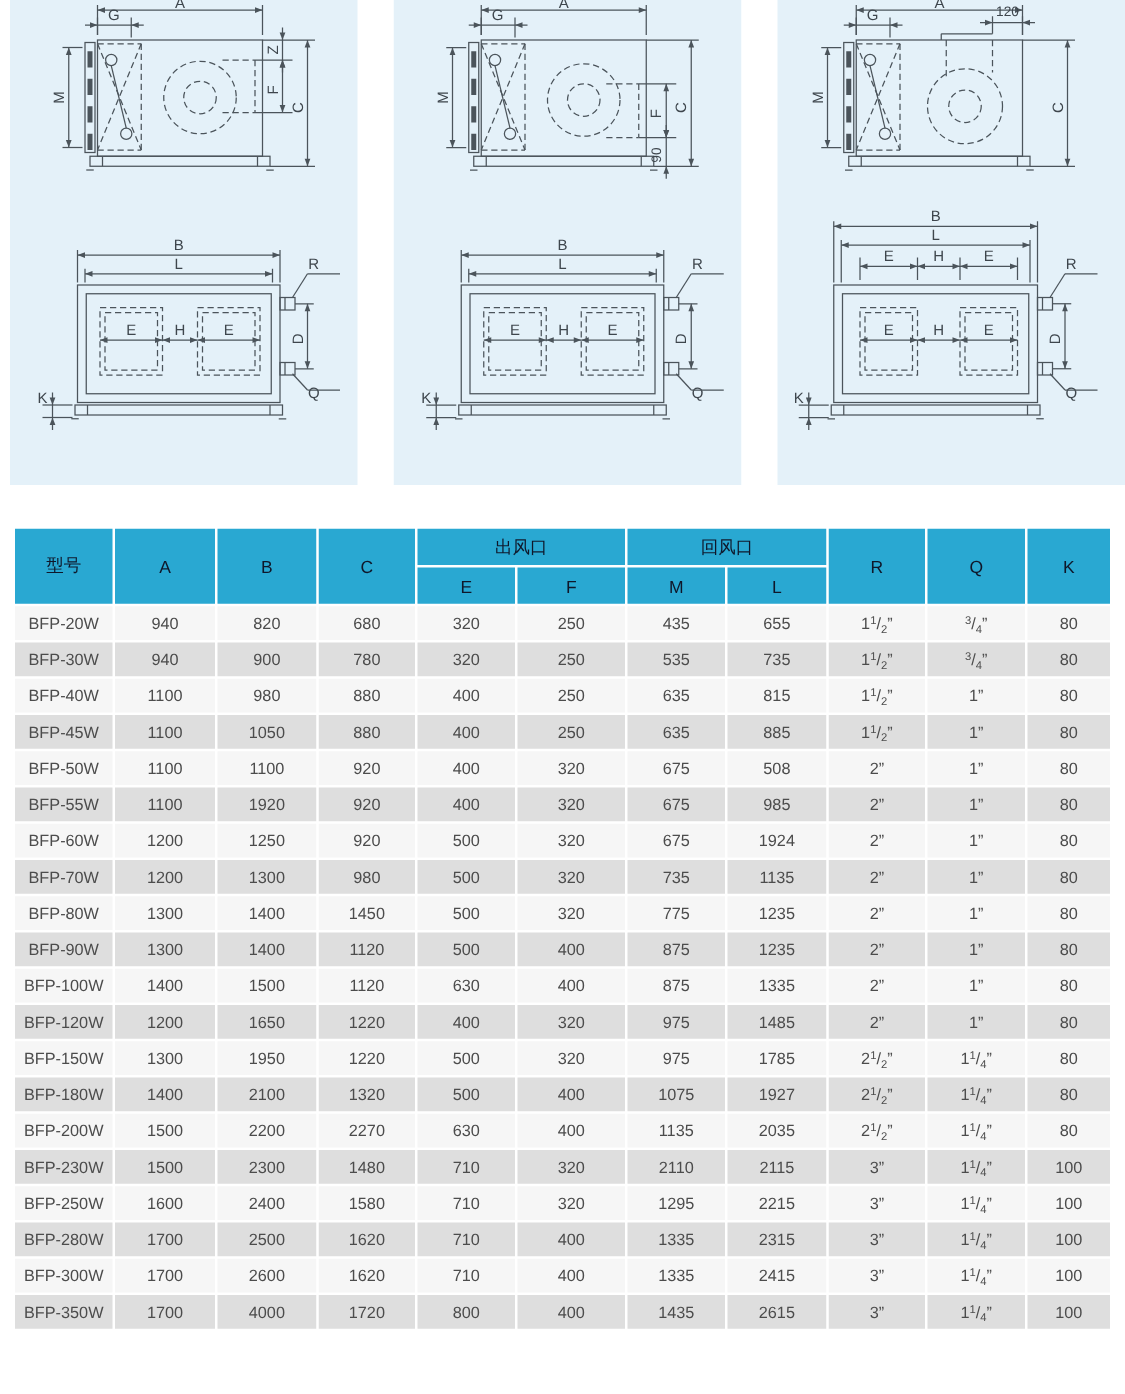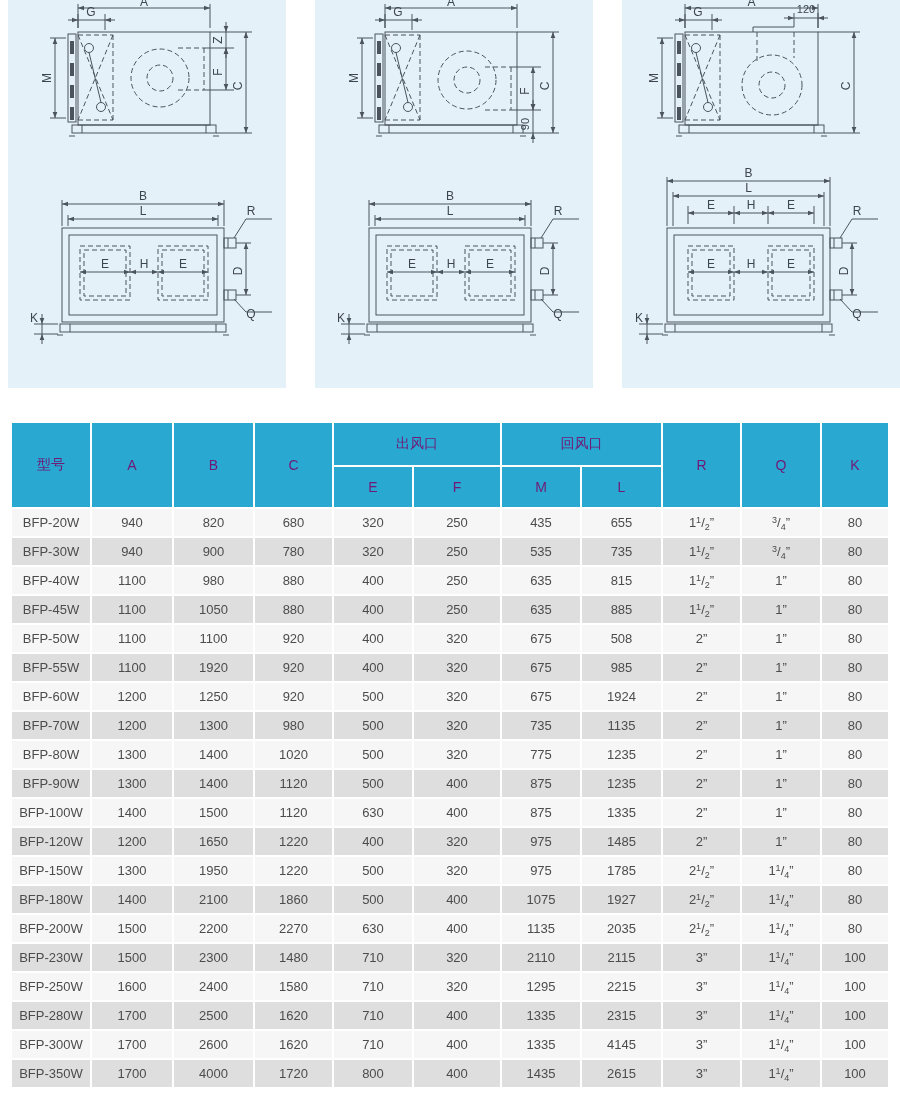--- a/index.html
+++ b/index.html
@@ -18,22 +18,22 @@
   }
   .panels{display:flex;padding-left:8px;gap:29px;}
   .panel{width:278px;height:388px;background:var(--panel-bg);flex:0 0 auto;}
   .panel svg{display:block;}
   .panel svg text{stroke:none;fill:#3e464d;font-family:"Liberation Sans","DejaVu Sans",sans-serif;text-anchor:middle;}
   .table-wrap{margin:33px 10px 0 10px;}
   table{
     width:880px;border-collapse:separate;border-spacing:2px;table-layout:fixed;
   }
   thead th{
-    background:var(--header-bg);color:#701a75;font-weight:normal;
-    font-size:14px;height:28px;padding:12px;text-align:center;vertical-align:middle;
+    background:var(--header-bg);color:#0f172a;font-weight:normal;
+    font-size:14px;height:28px;padding:0;text-align:center;vertical-align:middle;
   }
   thead tr{height:29px;}
   tbody td{
     font-size:13px;color:var(--cell-text);text-align:center;vertical-align:middle;
     height:27px;padding:0;white-space:nowrap;
   }
   tbody tr.odd td{background:var(--row-odd);}
   tbody tr.even td{background:var(--row-even);}
   td sup{font-size:9px;vertical-align:4px;line-height:0;}
   td sub{font-size:9px;vertical-align:-3px;line-height:0;}
@@ -556,21 +556,21 @@
           <td>735</td>
           <td>1135</td>
           <td>2”</td>
           <td>1”</td>
           <td>80</td>
         </tr>
         <tr class="odd">
           <td>BFP-80W</td>
           <td>1300</td>
           <td>1400</td>
-          <td>1020</td>
+          <td>1450</td>
           <td>500</td>
           <td>320</td>
           <td>775</td>
           <td>1235</td>
           <td>2”</td>
           <td>1”</td>
           <td>80</td>
         </tr>
         <tr class="even">
           <td>BFP-90W</td>
@@ -621,21 +621,21 @@
           <td>975</td>
           <td>1785</td>
           <td>2<sup>1</sup>/<sub>2</sub>”</td>
           <td>1<sup>1</sup>/<sub>4</sub>”</td>
           <td>80</td>
         </tr>
         <tr class="even">
           <td>BFP-180W</td>
           <td>1400</td>
           <td>2100</td>
-          <td>1860</td>
+          <td>1320</td>
           <td>500</td>
           <td>400</td>
           <td>1075</td>
           <td>1927</td>
           <td>2<sup>1</sup>/<sub>2</sub>”</td>
           <td>1<sup>1</sup>/<sub>4</sub>”</td>
           <td>80</td>
         </tr>
         <tr class="odd">
           <td>BFP-200W</td>
@@ -690,21 +690,21 @@
           <td>100</td>
         </tr>
         <tr class="odd">
           <td>BFP-300W</td>
           <td>1700</td>
           <td>2600</td>
           <td>1620</td>
           <td>710</td>
           <td>400</td>
           <td>1335</td>
-          <td>4145</td>
+          <td>2415</td>
           <td>3”</td>
           <td>1<sup>1</sup>/<sub>4</sub>”</td>
           <td>100</td>
         </tr>
         <tr class="even">
           <td>BFP-350W</td>
           <td>1700</td>
           <td>4000</td>
           <td>1720</td>
           <td>800</td>

